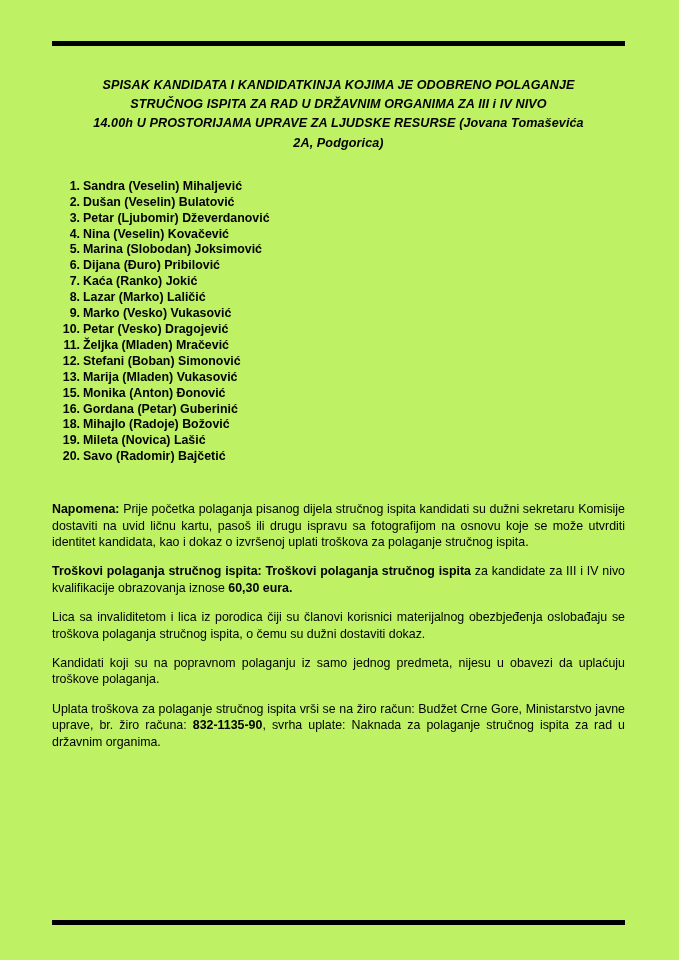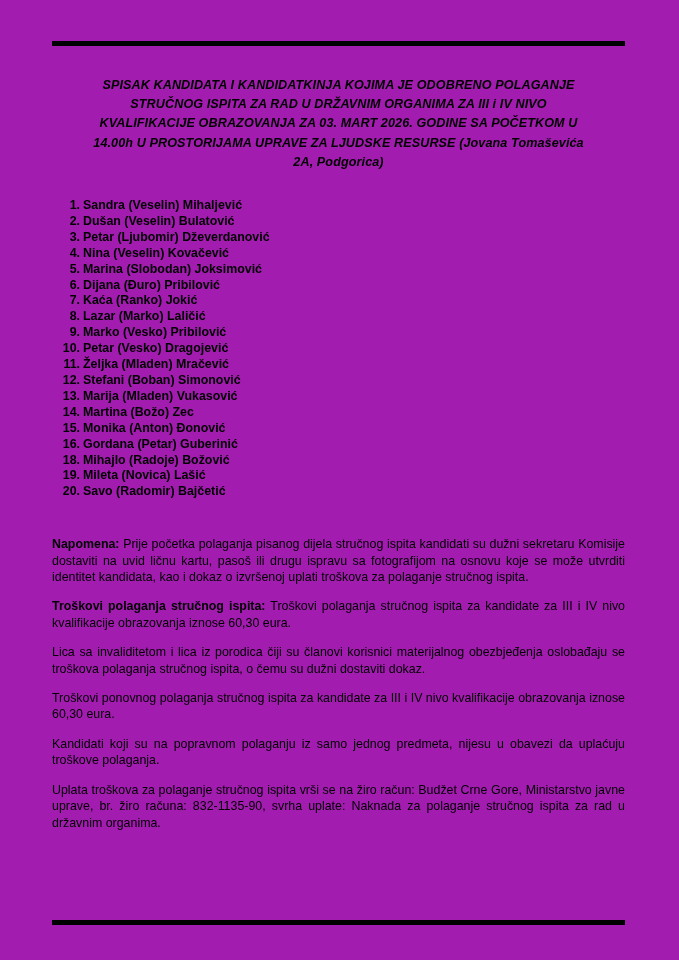--- a/index.html
+++ b/index.html
@@ -12,21 +12,21 @@
     height: 960px;
     font-family: "Liberation Sans", sans-serif;
     color: #000000;
     -webkit-font-smoothing: antialiased;
   }
 
   .page {
     position: relative;
     width: 679px;
     height: 960px;
-    background: #a21caf;
+    background: #bef264;
     box-sizing: border-box;
   }
 
   .rule {
     position: absolute;
     left: 52px;
     width: 573px;
     height: 5px;
     background: #000000;
   }
@@ -84,36 +84,35 @@
   }
   p.para {
     font-size: 12.4px;
     line-height: 16.4px;
     text-align: justify;
     margin: 0 0 13px 0;
   }
   p.para:last-child { margin-bottom: 16px; }
   p.para.allbold { font-weight: normal; }
 
-  .b { font-weight: normal; }
+  .b { font-weight: bold; }
   .bu { font-weight: bold; }
 </style>
 </head>
 <body>
 
 <div class="page">
 
   <div class="rule rule-top"></div>
 
   <div class="content">
 
     <div class="doc-title">
       <span class="tline">SPISAK KANDIDATA I KANDIDATKINJA KOJIMA JE ODOBRENO POLAGANJE</span>
       <span class="tline">STRUČNOG ISPITA ZA RAD U DRŽAVNIM ORGANIMA ZA III i IV NIVO</span>
-      <span class="tline">KVALIFIKACIJE OBRAZOVANJA ZA 03. MART 2026. GODINE SA POČETKOM U</span>
       <span class="tline">14.00h U PROSTORIJAMA UPRAVE ZA LJUDSKE RESURSE (Jovana Tomaševića</span>
       <span class="tline">2A, Podgorica)</span>
     </div>
 
     <ol class="cand-list">
       <li class="cand-item">
         <span class="cand-num">1.</span>
         <span class="cand-name">Sandra (Veselin) Mihaljević</span>
       </li>
       <li class="cand-item">
@@ -139,43 +138,39 @@
       <li class="cand-item">
         <span class="cand-num">7.</span>
         <span class="cand-name">Kaća (Ranko) Jokić</span>
       </li>
       <li class="cand-item">
         <span class="cand-num">8.</span>
         <span class="cand-name">Lazar (Marko) Laličić</span>
       </li>
       <li class="cand-item">
         <span class="cand-num">9.</span>
-        <span class="cand-name">Marko (Vesko) Pribilović</span>
+        <span class="cand-name">Marko (Vesko) Vukasović</span>
       </li>
       <li class="cand-item">
         <span class="cand-num">10.</span>
         <span class="cand-name">Petar (Vesko) Dragojević</span>
       </li>
       <li class="cand-item">
         <span class="cand-num">11.</span>
         <span class="cand-name">Željka (Mladen) Mračević</span>
       </li>
       <li class="cand-item">
         <span class="cand-num">12.</span>
         <span class="cand-name">Stefani (Boban) Simonović</span>
       </li>
       <li class="cand-item">
         <span class="cand-num">13.</span>
         <span class="cand-name">Marija (Mladen) Vukasović</span>
       </li>
       <li class="cand-item">
-        <span class="cand-num">14.</span>
-        <span class="cand-name">Martina (Božo) Zec</span>
-      </li>
-      <li class="cand-item">
         <span class="cand-num">15.</span>
         <span class="cand-name">Monika (Anton) Đonović</span>
       </li>
       <li class="cand-item">
         <span class="cand-num">16.</span>
         <span class="cand-name">Gordana (Petar) Guberinić</span>
       </li>
       <li class="cand-item">
         <span class="cand-num">18.</span>
         <span class="cand-name">Mihajlo (Radoje) Božović</span>
@@ -191,21 +186,20 @@
     </ol>
 
     <div class="body-block">
 
       <p class="para"><span class="bu">Napomena:</span><span> Prije početka polaganja pisanog dijela stručnog ispita kandidati su dužni sekretaru Komisije dostaviti na uvid ličnu kartu, pasoš ili drugu ispravu sa fotografijom na osnovu koje se može utvrditi identitet kandidata, kao i dokaz o izvršenoj uplati troškova za polaganje stručnog ispita.</span></p>
 
       <p class="para"><span class="bu">Troškovi polaganja stručnog ispita:</span><span class="b"> Troškovi polaganja stručnog ispita</span><span> za kandidate za III i IV nivo kvalifikacije obrazovanja iznose </span><span class="b">60,30 eura.</span></p>
 
       <p class="para"><span>Lica sa invaliditetom i lica iz porodica čiji su članovi korisnici materijalnog obezbjeđenja oslobađaju se troškova polaganja stručnog ispita, o čemu su dužni dostaviti dokaz.</span></p>
 
-      <p class="para"><span class="b">Troškovi ponovnog polaganja</span><span> stručnog ispita za kandidate za III i IV nivo kvalifikacije obrazovanja iznose </span><span class="b">60,30 eura.</span></p>
 
       <p class="para allbold"><span>Kandidati koji su na popravnom polaganju iz samo jednog predmeta, nijesu u obavezi da uplaćuju troškove polaganja.</span></p>
 
       <p class="para"><span>Uplata troškova za polaganje stručnog ispita vrši se na žiro račun: Budžet Crne Gore, Ministarstvo javne uprave, br. žiro računa: </span><span class="b">832-1135-90</span><span>, svrha uplate: Naknada za polaganje stručnog ispita za rad u državnim organima.</span></p>
 
     </div>
   </div>
 
   <div class="rule rule-bottom"></div>
 

